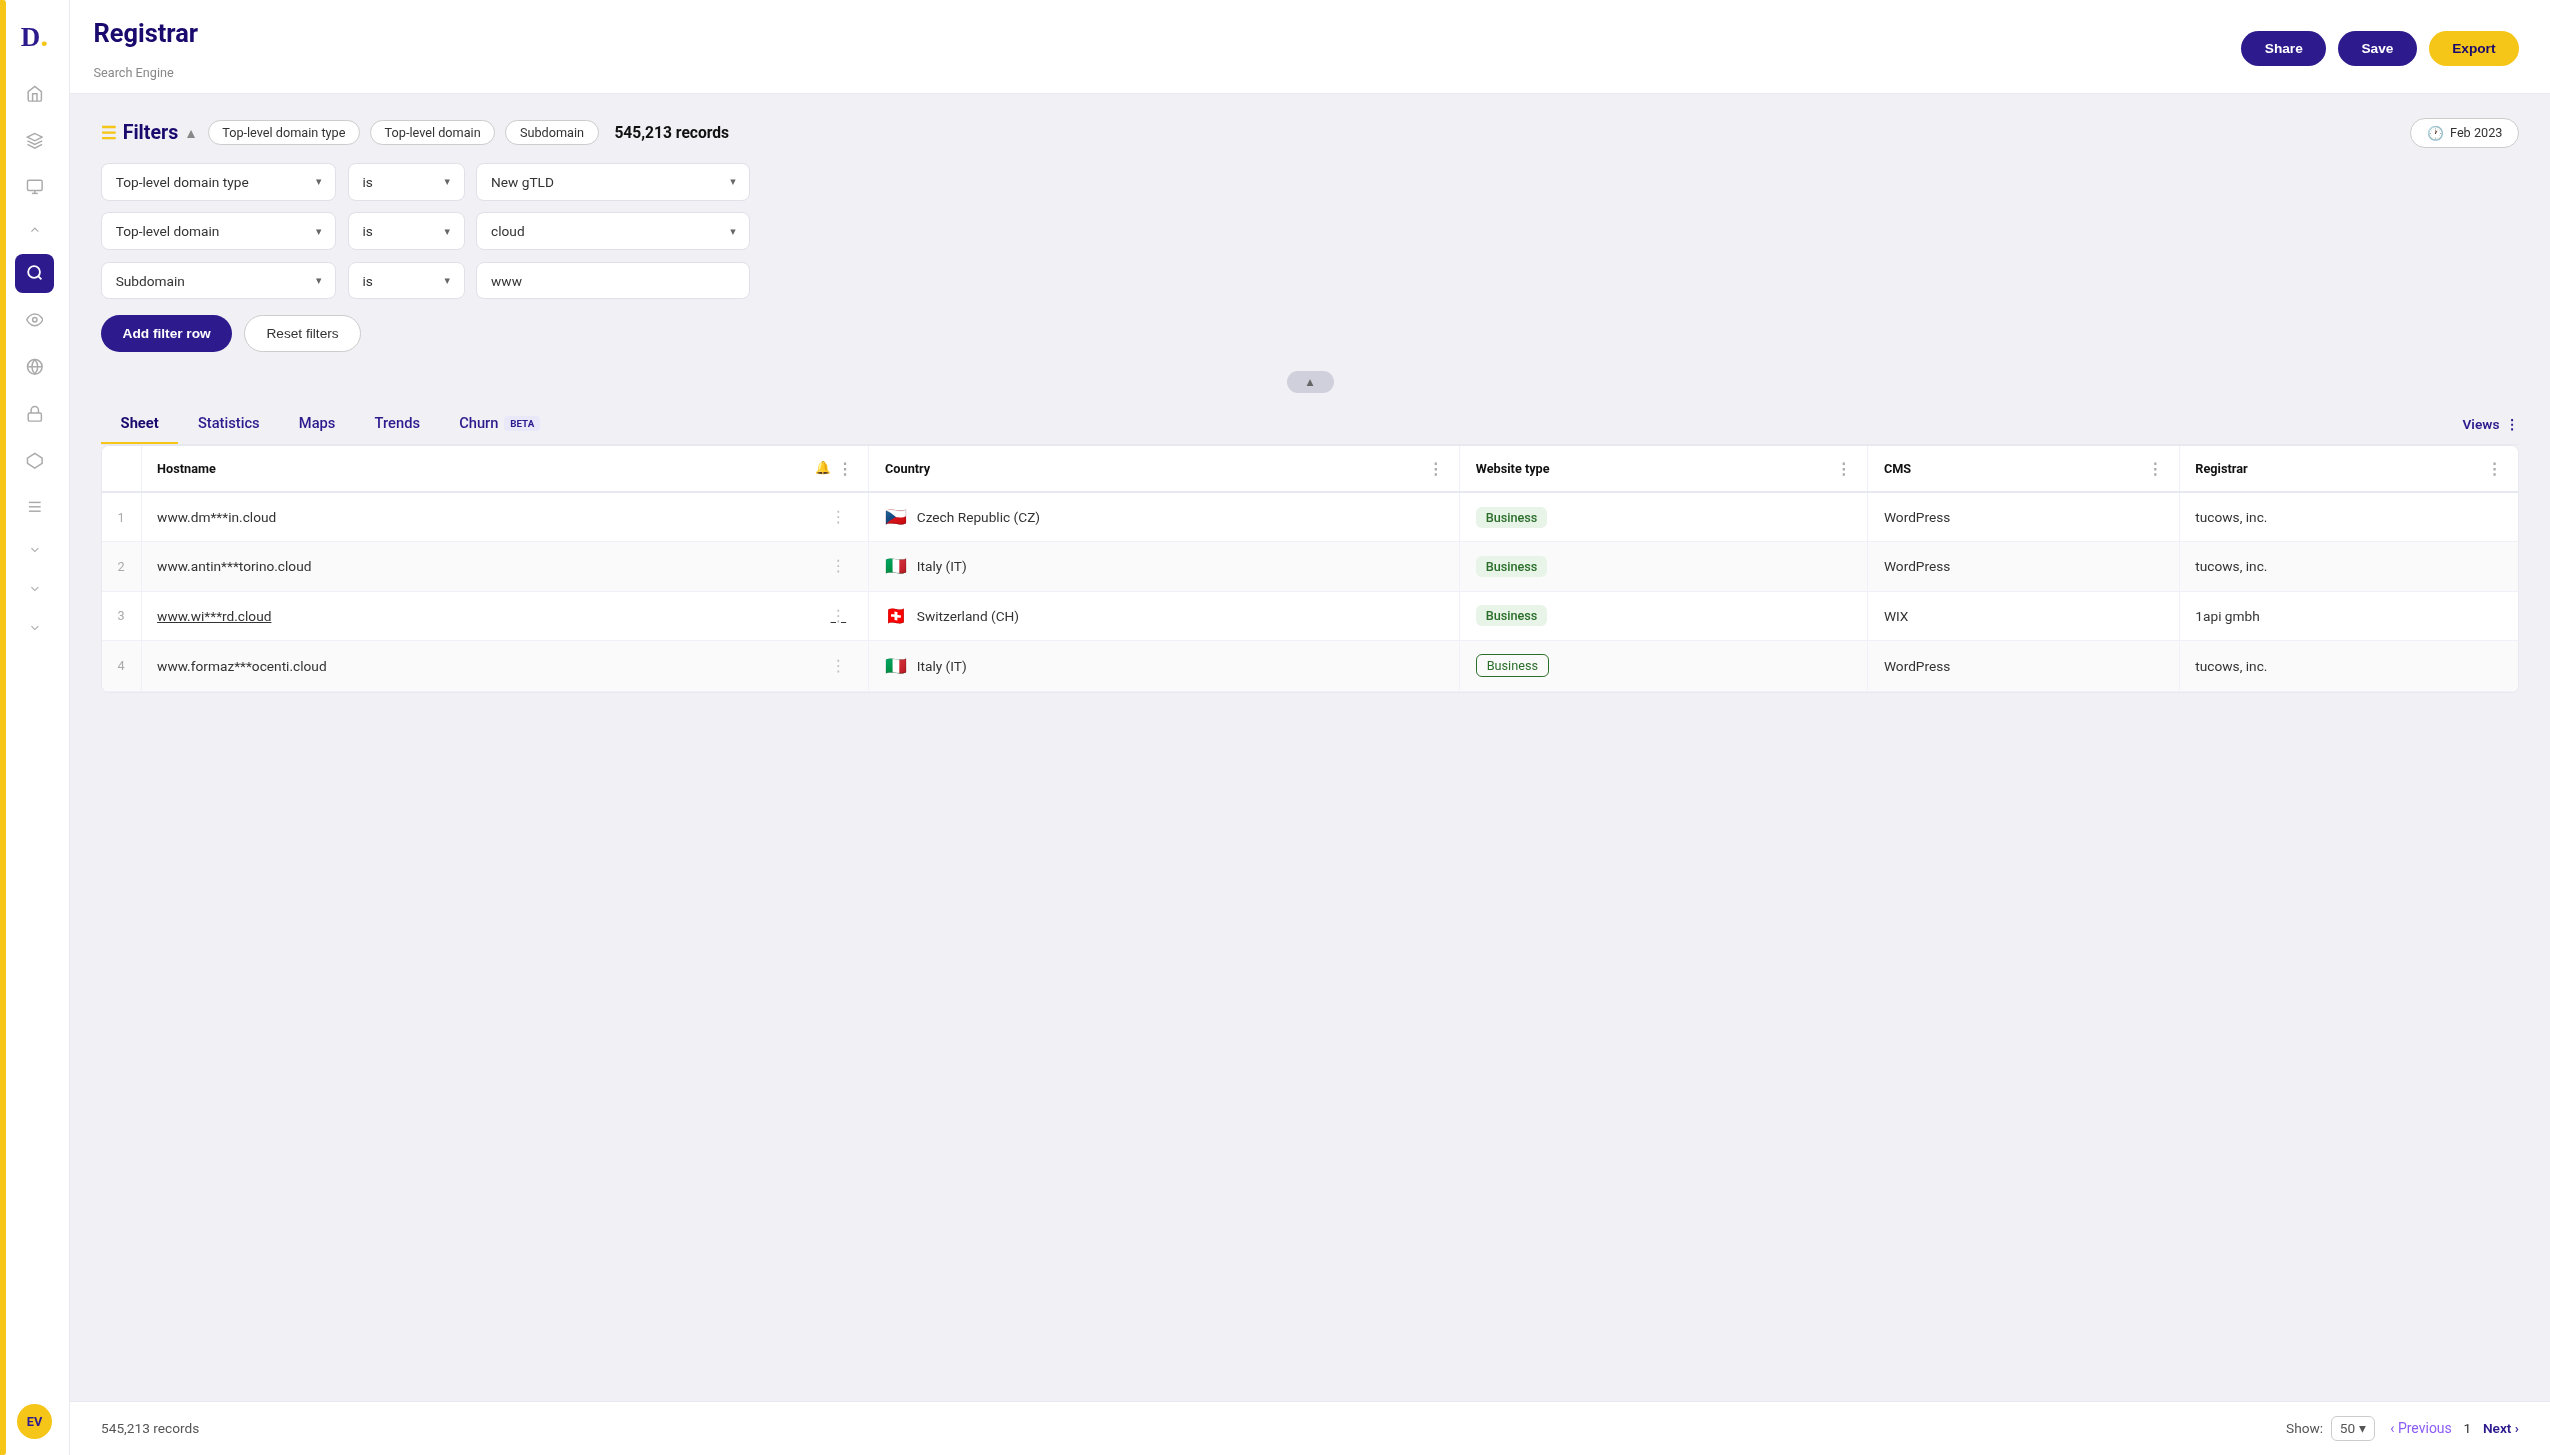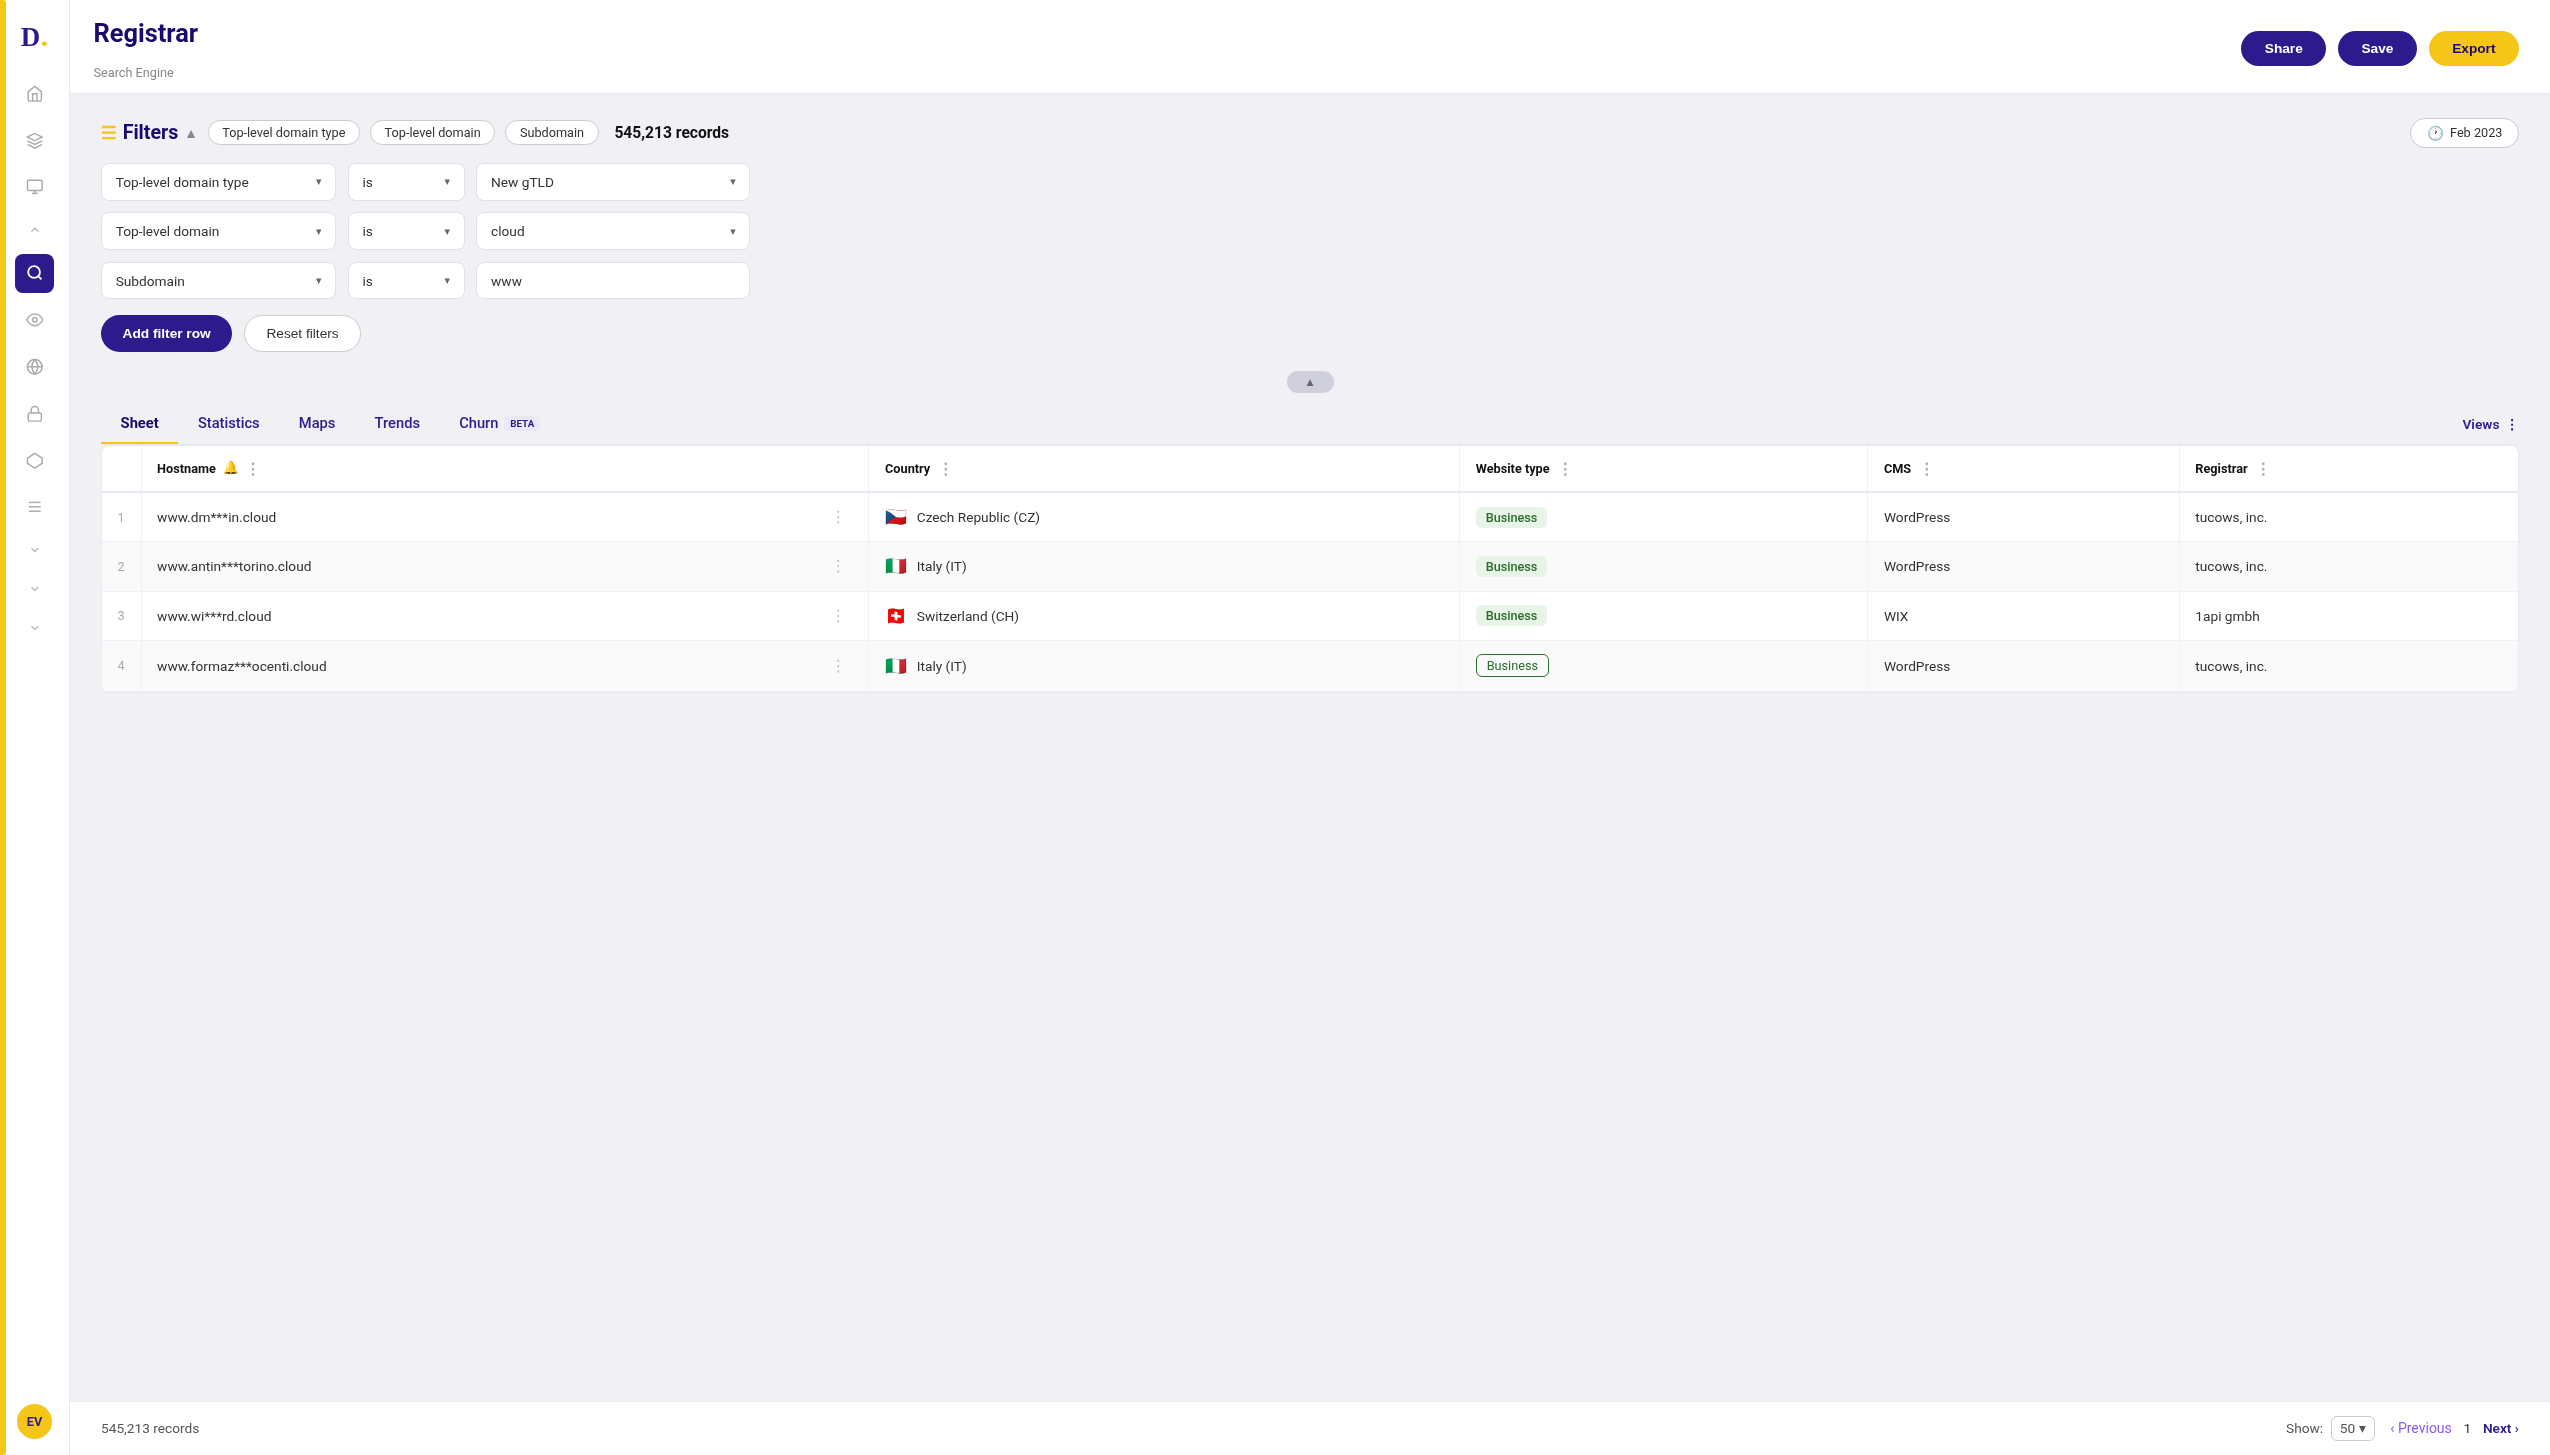--- a/index.html
+++ b/index.html
@@ -376,20 +376,21 @@
       text-align: left;
       font-size: 12.7px;
       font-weight: 700;
       color: #111;
       border-right: 1px solid #f0f0f8;
     }
     thead th:last-child { border-right: none; }
     .th-inner {
       display: flex;
       align-items: center;
+      justify-content: space-between;
       gap: 7.8px;
     }
     .col-more { color: #aaa; cursor: pointer; font-size: 15.6px; }
     tbody tr {
       border-bottom: 1px solid #f0f0f8;
       background: #fff;
     }
     tbody tr:nth-child(even) { background: #fafafa; }
     tbody td {
       padding: 13.7px 15.6px;
@@ -732,21 +733,21 @@
         <span>Italy (IT)</span>
       </div>
     </td>
     <td><span class="business-badge">Business</span></td>
     <td>WordPress</td>
     <td>tucows, inc.</td>
   </tr>
             <tr>
     <td class="row-num">3</td>
     <td>
-      <div style="display:flex;align-items:center;justify-content:space-between;">
+      <div style="display:flex;align-items:center;justify-content:space-between;text-decoration:underline;">
         <span>www.wi***rd.cloud</span>
         <span class="row-more">⋮</span>
       </div>
     </td>
     <td>
       <div class="country-cell">
         <span class="flag">🇨🇭</span>
         <span>Switzerland (CH)</span>
       </div>
     </td>

